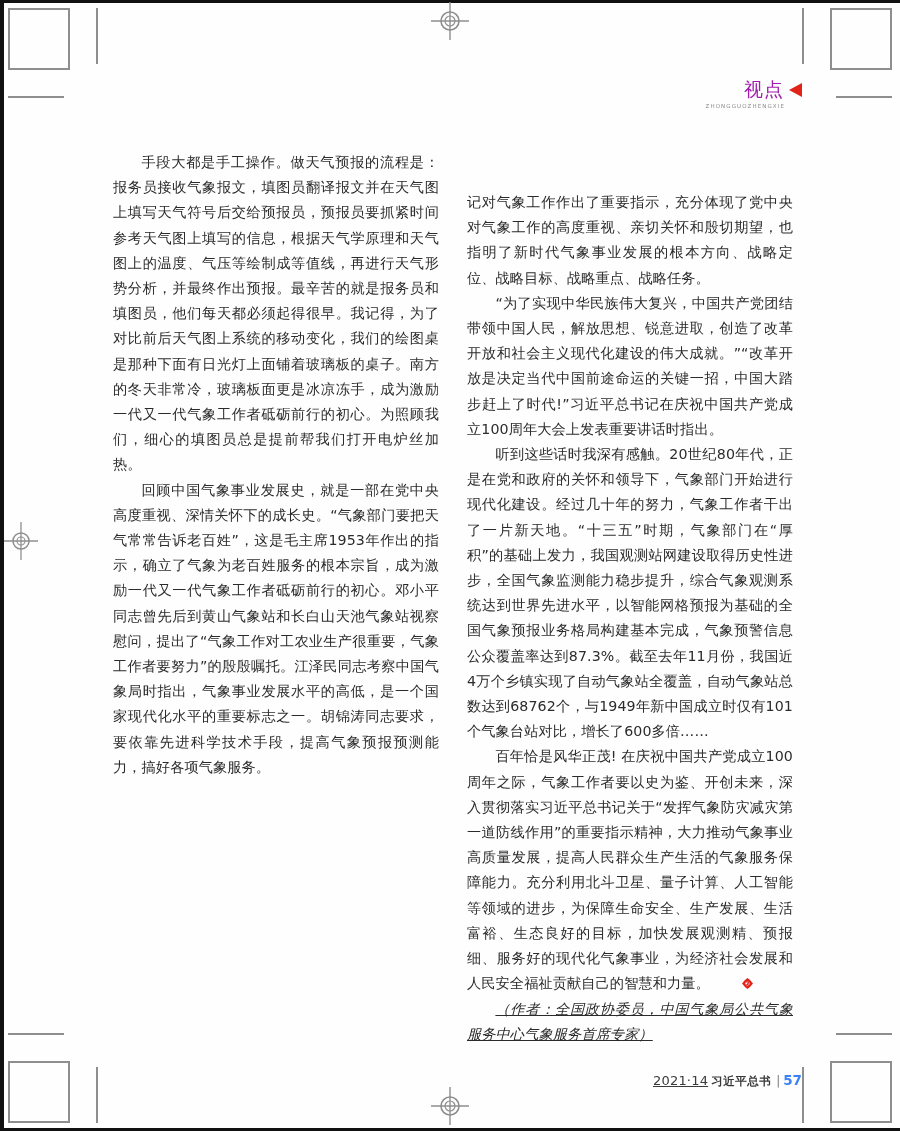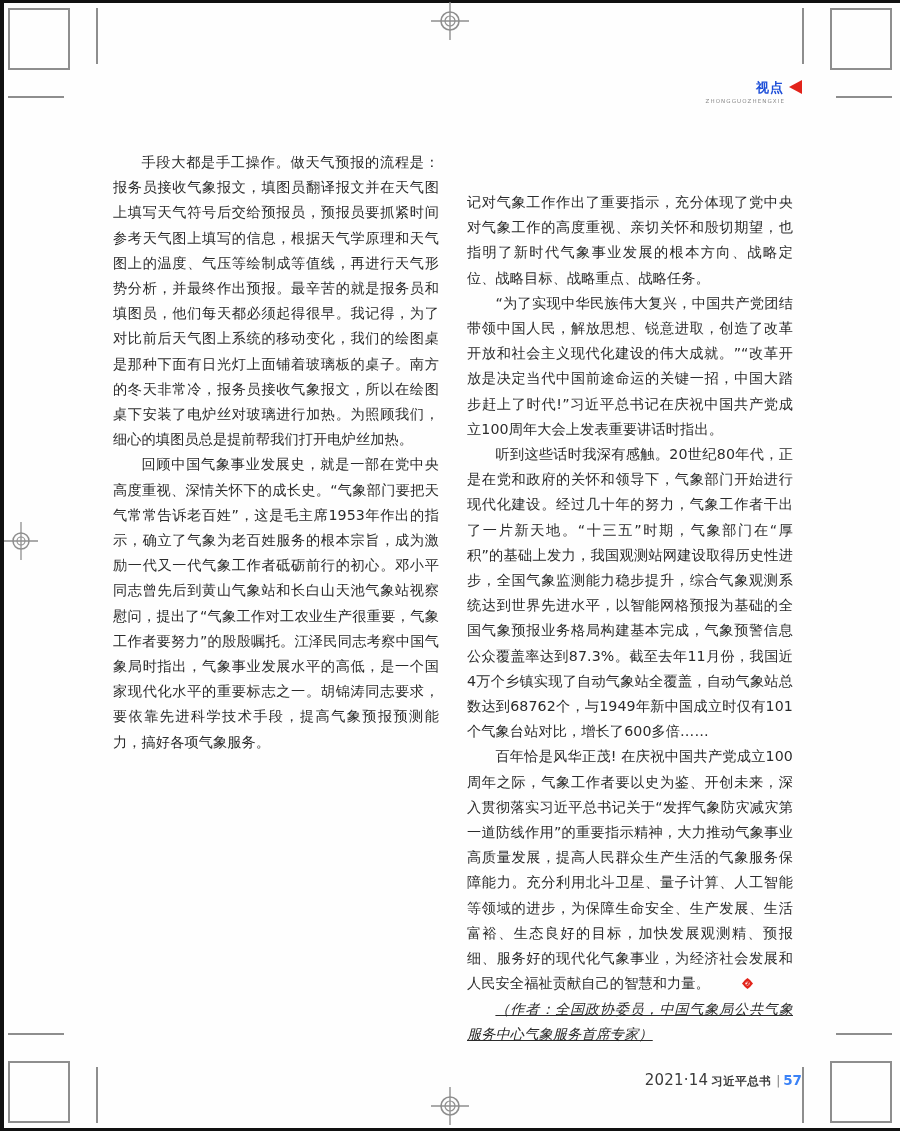--- a/index.html
+++ b/index.html
@@ -58,21 +58,21 @@
   .reg-left{left:4px;top:522px;}
 
   
   .section-header{
     position:absolute;right:98px;top:80px;
     display:flex;flex-direction:column;align-items:flex-end;
   }
   .sh-row{display:flex;align-items:center;gap:5px;}
   .sh-title{
     font-family:"DejaVu Sans","Liberation Sans",sans-serif;
-    font-size:13px;font-weight:bold;color:#1d4ed8;
+    font-size:19px;font-weight:normal;color:#a21caf;
     letter-spacing:1px;line-height:1;
   }
   .sh-tri{
     width:0;height:0;
     border-top:7px solid transparent;
     border-bottom:7px solid transparent;
     border-right:13px solid #e2231a;
   }
   .sh-pinyin{
     font-family:"DejaVu Sans","Liberation Sans",sans-serif;
@@ -116,21 +116,21 @@
     text-decoration:underline;
   }
 
   
   .footer{
     position:absolute;right:98px;bottom:42px;
     display:flex;align-items:baseline;gap:3px;
     font-family:"DejaVu Sans","Liberation Sans",sans-serif;
     color:#3a3a3a;
   }
-  .f-date{font-size:15px;letter-spacing:0.2px;}
+  .f-date{font-size:13px;letter-spacing:0.2px;text-decoration:underline;}
   .f-name{font-size:11.5px;font-weight:bold;letter-spacing:0.5px;}
   .f-sep{font-size:12px;color:#7a7a7a;margin-left:2px;}
   .f-page{font-size:13.5px;font-weight:bold;color:#3b82f6;}
 </style>
 </head>
 <body>
 
 <div class="page">
 
   <div class="edge-bar-top"></div>
@@ -199,21 +199,21 @@
     <div class="sh-row">
       <span class="sh-title">视点</span>
       <span class="sh-tri"></span>
     </div>
     <span class="sh-pinyin">ZHONGGUOZHENGXIE</span>
   </div>
 
   <div class="columns">
 
     <div class="col">
-      <p>手段大都是手工操作。做天气预报的流程是：报务员接收气象报文，填图员翻译报文并在天气图上填写天气符号后交给预报员，预报员要抓紧时间参考天气图上填写的信息，根据天气学原理和天气图上的温度、气压等绘制成等值线，再进行天气形势分析，并最终作出预报。最辛苦的就是报务员和填图员，他们每天都必须起得很早。我记得，为了对比前后天气图上系统的移动变化，我们的绘图桌是那种下面有日光灯上面铺着玻璃板的桌子。南方的冬天非常冷，报务员接收气象报文，所以在绘图桌下安装了电炉丝对玻璃进行加热。为照顾我们，细心的填图员总是提前帮我们打开电炉丝加热。</p>
+      <p>手段大都是手工操作。做天气预报的流程是：报务员接收气象报文，填图员翻译报文并在天气图上填写天气符号后交给预报员，预报员要抓紧时间参考天气图上填写的信息，根据天气学原理和天气图上的温度、气压等绘制成等值线，再进行天气形势分析，并最终作出预报。最辛苦的就是报务员和填图员，他们每天都必须起得很早。我记得，为了对比前后天气图上系统的移动变化，我们的绘图桌是那种下面有日光灯上面铺着玻璃板的桌子。南方的冬天非常冷，玻璃板面更是冰凉冻手，成为激励一代又一代气象工作者砥砺前行的初心。为照顾我们，细心的填图员总是提前帮我们打开电炉丝加热。</p>
       <p>回顾中国气象事业发展史，就是一部在党中央高度重视、深情关怀下的成长史。“气象部门要把天气常常告诉老百姓”，这是毛主席1953年作出的指示，确立了气象为老百姓服务的根本宗旨，成为激励一代又一代气象工作者砥砺前行的初心。邓小平同志曾先后到黄山气象站和长白山天池气象站视察慰问，提出了“气象工作对工农业生产很重要，气象工作者要努力”的殷殷嘱托。江泽民同志考察中国气象局时指出，气象事业发展水平的高低，是一个国家现代化水平的重要标志之一。胡锦涛同志要求，要依靠先进科学技术手段，提高气象预报预测能力，搞好各项气象服务。</p>
     </div>
 
     <div class="col">
       <p class="noindent">记对气象工作作出了重要指示，充分体现了党中央对气象工作的高度重视、亲切关怀和殷切期望，也指明了新时代气象事业发展的根本方向、战略定位、战略目标、战略重点、战略任务。</p>
       <p>“为了实现中华民族伟大复兴，中国共产党团结带领中国人民，解放思想、锐意进取，创造了改革开放和社会主义现代化建设的伟大成就。”“改革开放是决定当代中国前途命运的关键一招，中国大踏步赶上了时代!”习近平总书记在庆祝中国共产党成立100周年大会上发表重要讲话时指出。</p>
       <p>听到这些话时我深有感触。20世纪80年代，正是在党和政府的关怀和领导下，气象部门开始进行现代化建设。经过几十年的努力，气象工作者干出了一片新天地。“十三五”时期，气象部门在“厚积”的基础上发力，我国观测站网建设取得历史性进步，全国气象监测能力稳步提升，综合气象观测系统达到世界先进水平，以智能网格预报为基础的全国气象预报业务格局构建基本完成，气象预警信息公众覆盖率达到87.3%。截至去年11月份，我国近4万个乡镇实现了自动气象站全覆盖，自动气象站总数达到68762个，与1949年新中国成立时仅有101个气象台站对比，增长了600多倍……</p>
       <p><span>百年恰是风华正茂! 在庆祝中国共产党成立100周年之际，气象工作者要以史为鉴、开创未来，深入贯彻落实习近平总书记关于“发挥气象防灾减灾第一道防线作用”的重要指示精神，大力推动气象事业高质量发展，提高人民群众生产生活的气象服务保障能力。充分利用北斗卫星、量子计算、人工智能等领域的进步，为保障生命安全、生产发展、生活富裕、生态良好的目标，加快发展观测精、预报细、服务好的现代化气象事业，为经济社会发展和人民安全福祉贡献自己的智慧和力量。</span><span class="endmark"><svg width="11" height="11" viewBox="0 0 11 11">
               <path d="M5.5 0 L8 2 L11 5.5 L8 9 L5.5 11 L3 9 L0 5.5 L3 2 Z" fill="#e2231a"></path>
               <circle cx="5.5" cy="5.5" r="2.1" fill="#ffffff"></circle>

